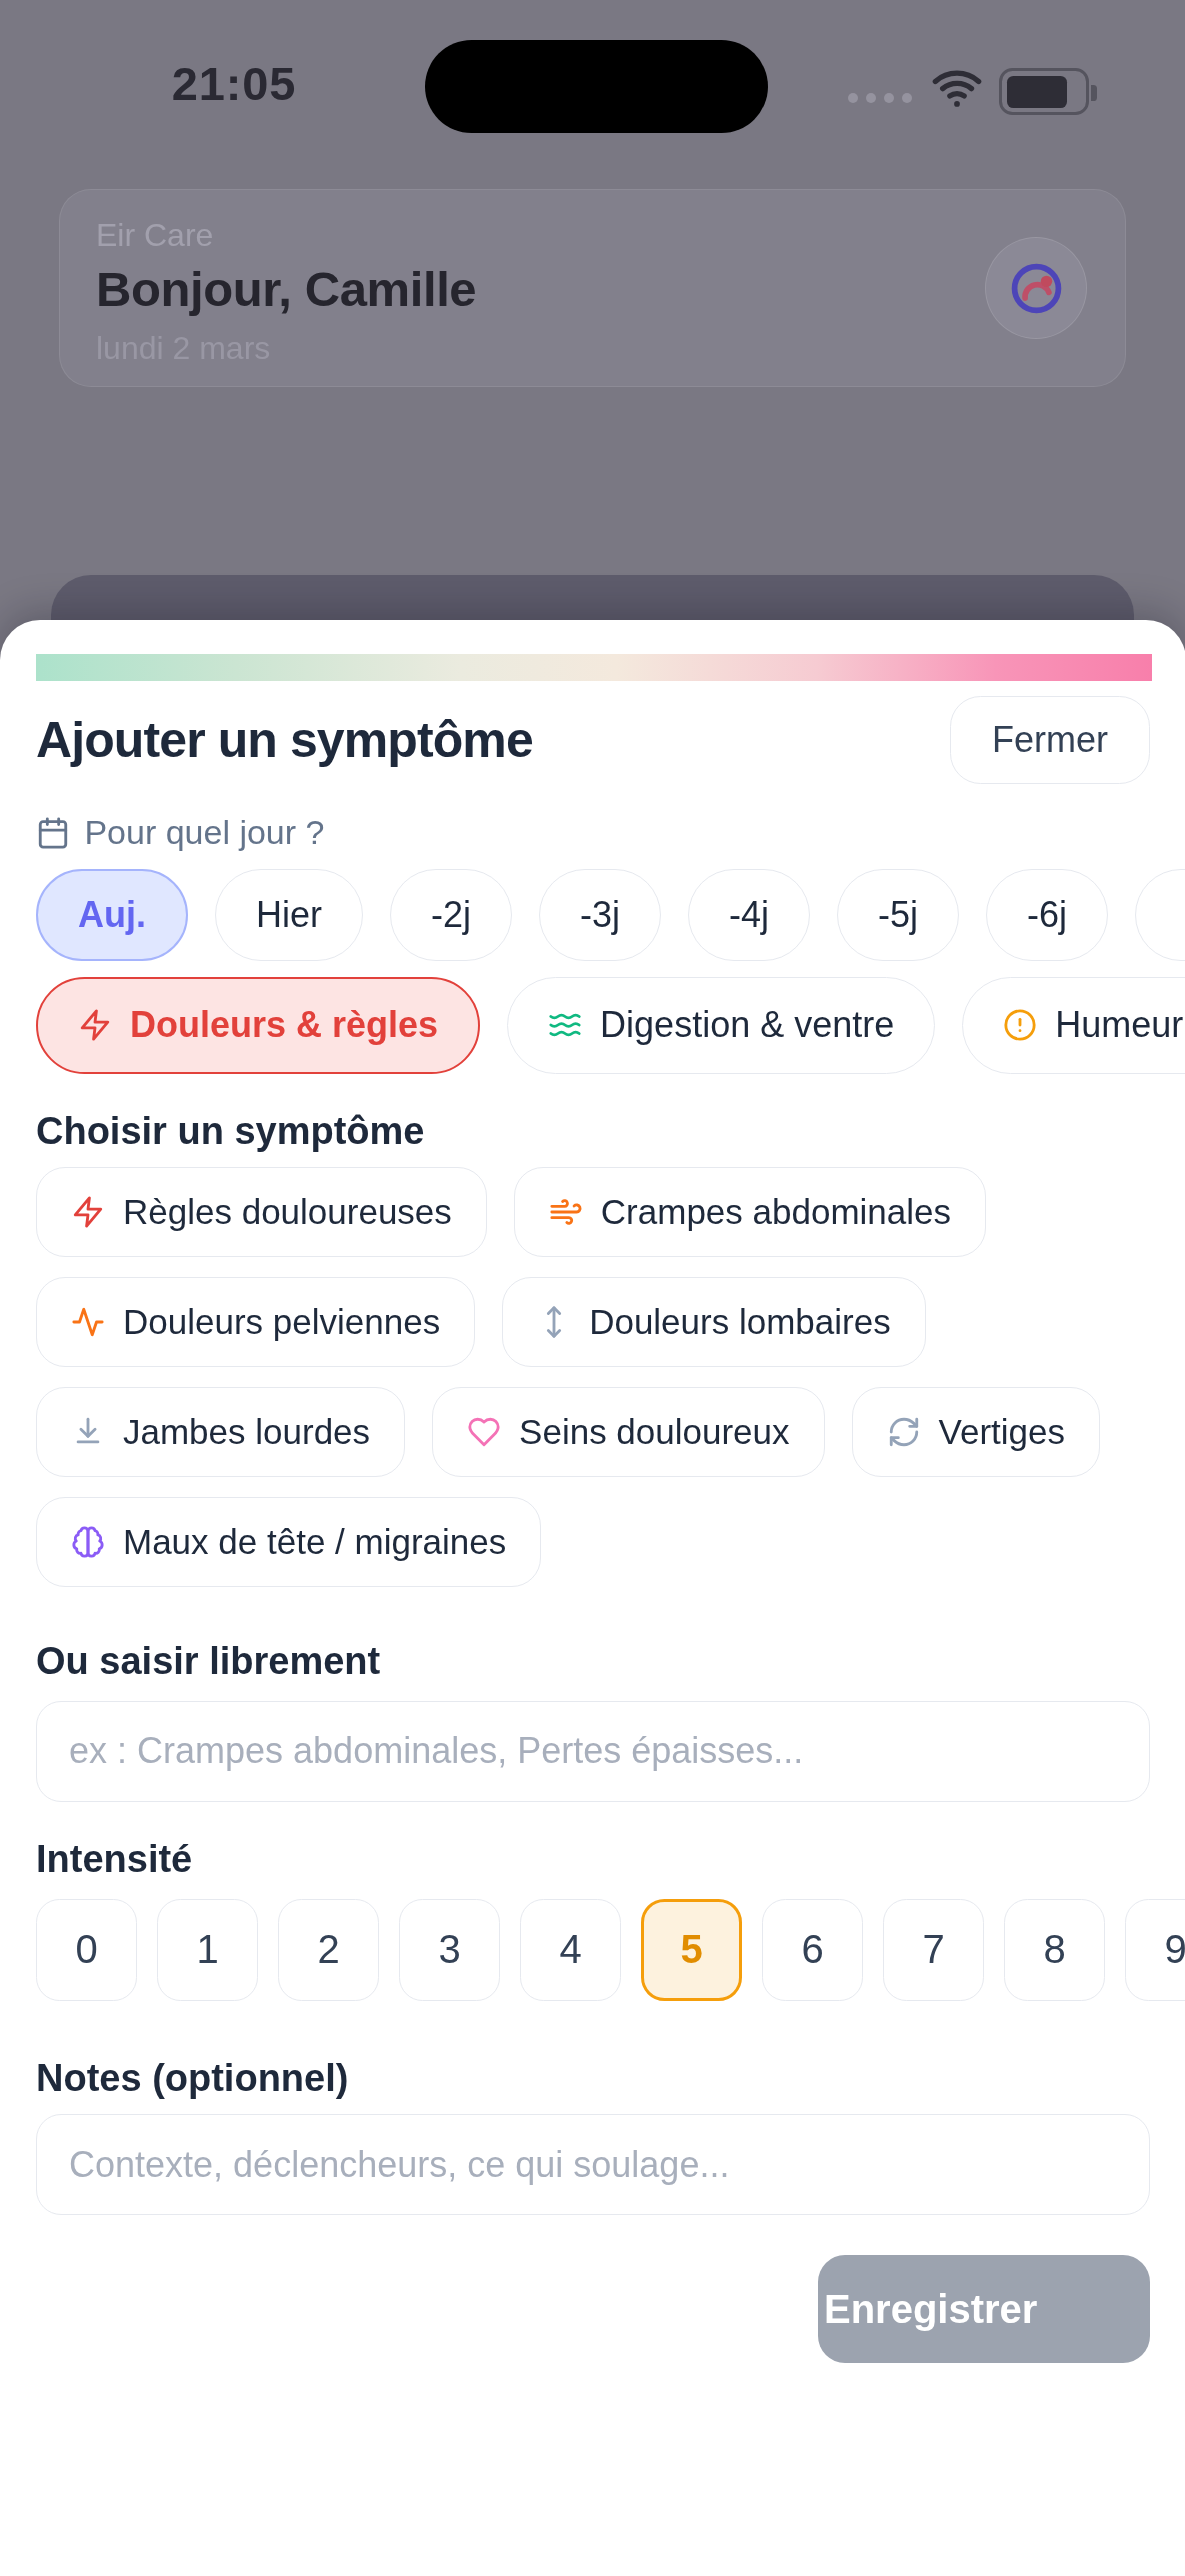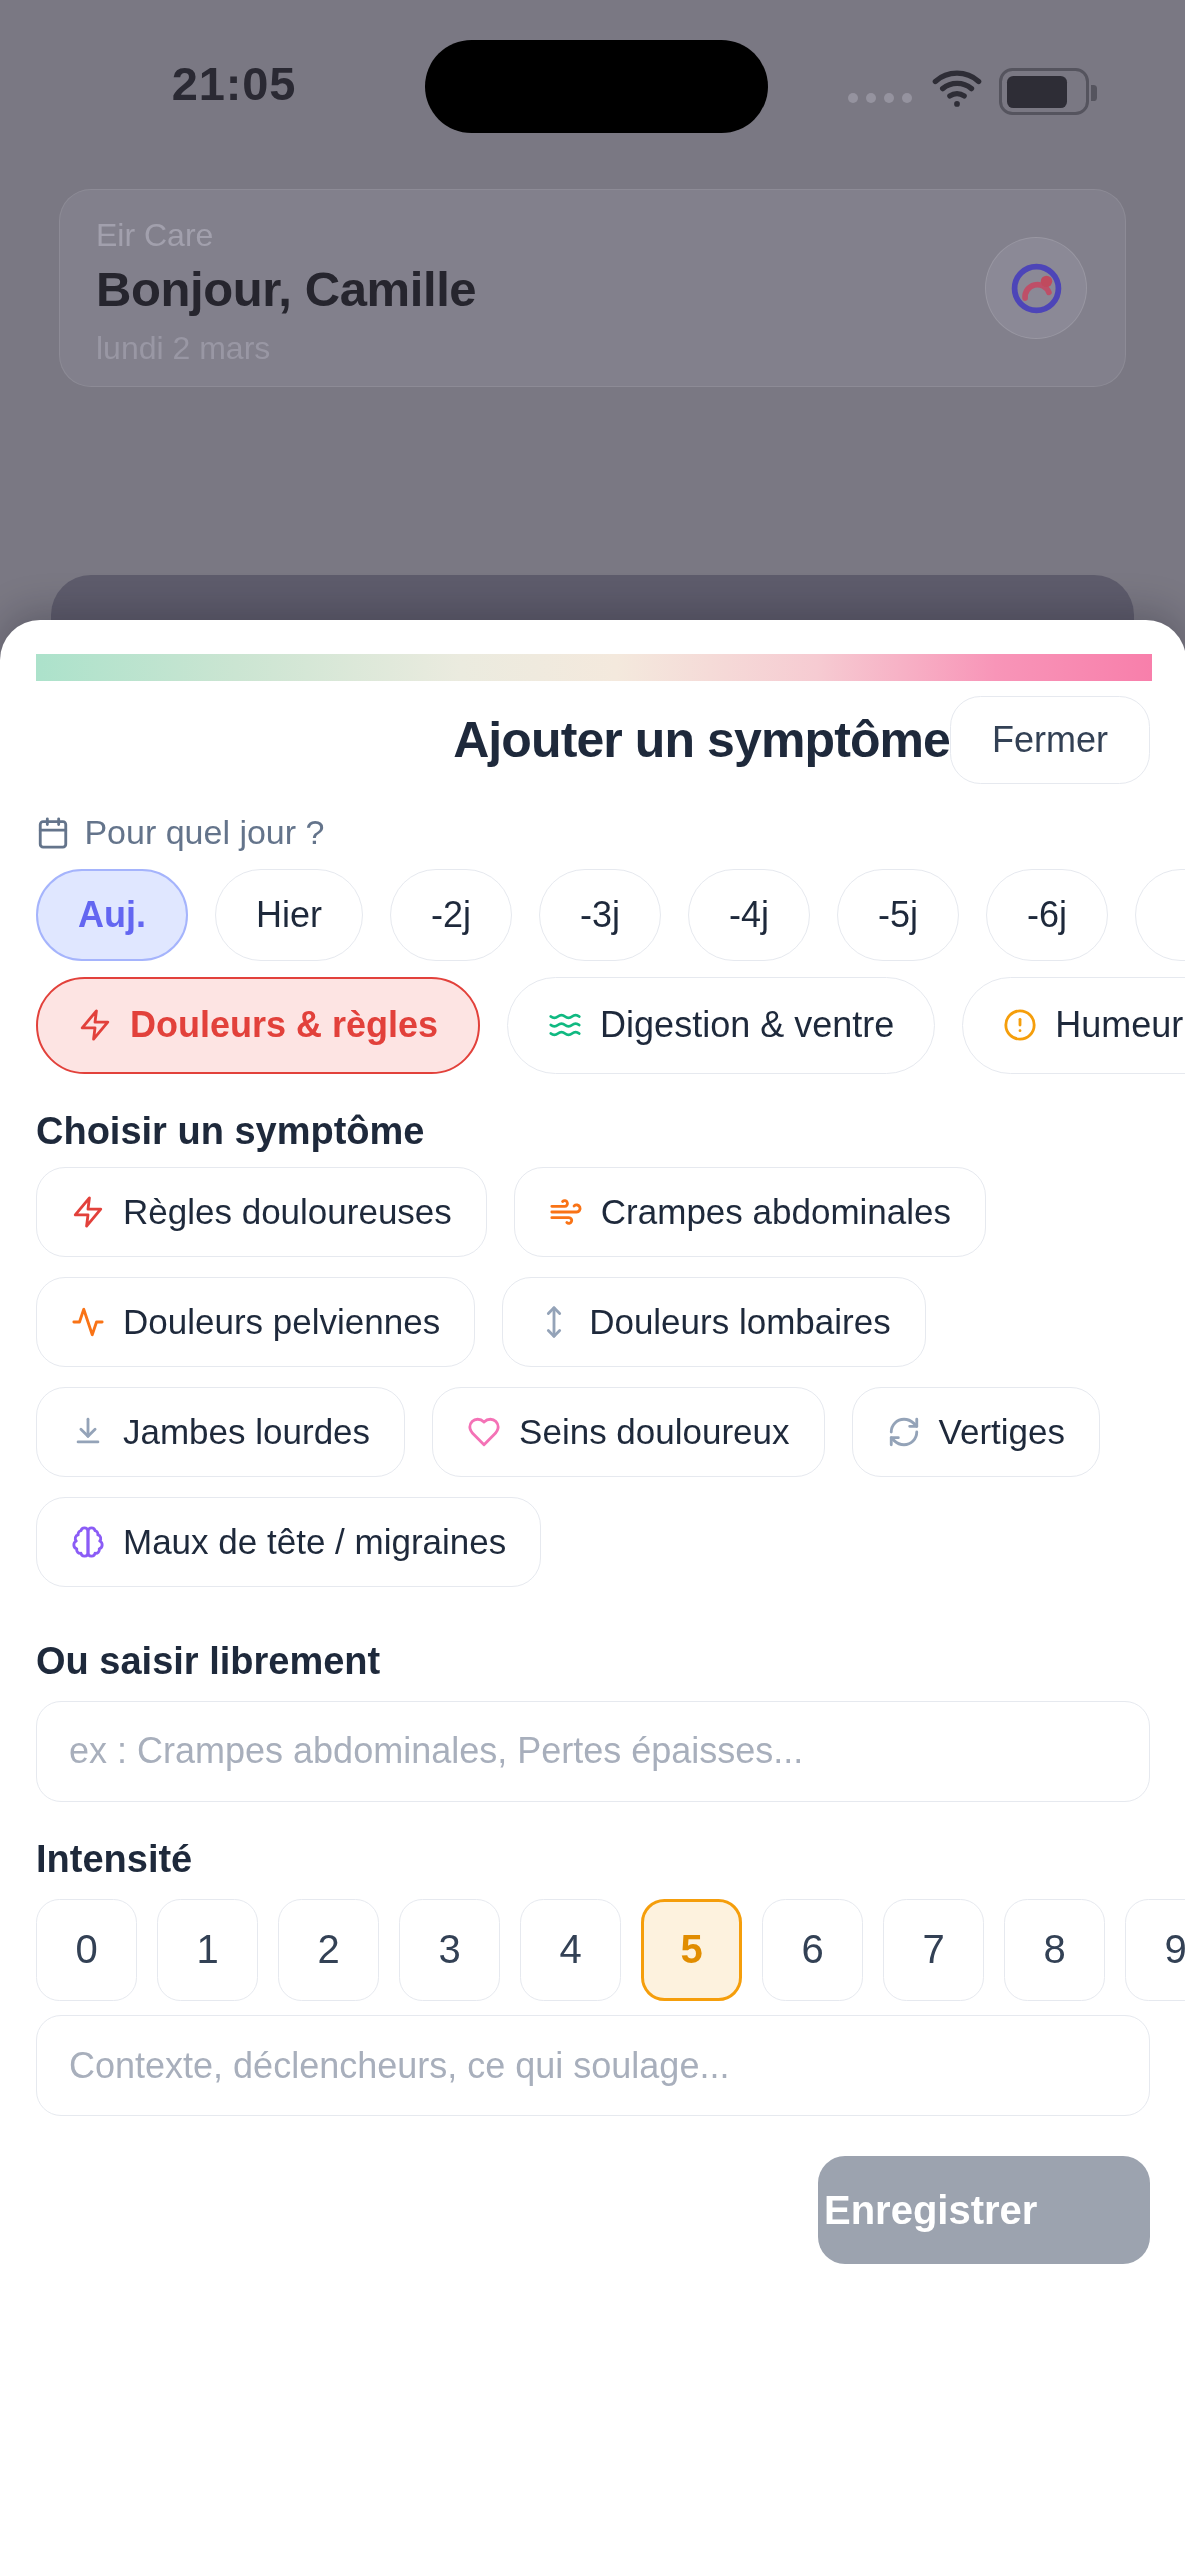--- a/index.html
+++ b/index.html
@@ -28,21 +28,21 @@
   .hc-date{margin-top:12.6px;font-size:32px;color:#9997A4;}
   .avatar{position:absolute;right:38px;top:47px;width:102px;height:102px;border-radius:50%;
     background:#8B8996;border:1.8px solid rgba(255,255,255,0.12);display:flex;align-items:center;justify-content:center;}
   
   .sheet-behind{position:absolute;left:51px;top:575px;width:1083px;height:126px;background:#5E5C6C;border-radius:40px 40px 0 0;}
   
   .modal{position:absolute;left:0;top:620px;width:1186px;height:1956px;background:#FFFFFF;
     border-radius:40px 40px 0 0;padding:34px 36px 0 36px;box-shadow:0 -9px 36px rgba(20,18,30,0.25);}
   .grad-bar{width:1116px;height:27px;
     background:linear-gradient(90deg,#ACE2CB 0%,#CBE5D2 18%,#EBEBDF 38%,#F4E9DD 52%,#F6CBD2 70%,#F895B8 86%,#F87FAB 100%);}
-  .title-row{margin-top:12.6px;height:92px;display:flex;align-items:center;justify-content:flex-end;}
+  .title-row{margin-top:12.6px;height:92px;display:flex;align-items:center;justify-content:space-between;}
   .modal-title{font-size:50px;font-weight:800;color:#1E293B;letter-spacing:-0.9px;}
   .close-btn{height:88px;padding:0 41px;border-radius:30.5px;border:1.8px solid #E6E9EF;background:#fff;
     font-size:36px;color:#334155;font-family:inherit;display:flex;align-items:center;}
   .sec-label{margin-top:27px;height:40px;display:flex;align-items:center;gap:14.4px;
     font-size:34px;color:#64748B;}
   .sec-label svg{color:#64748B;}
   .h2{font-size:38px;font-weight:700;color:#1E293B;}
   .mt42{margin-top:38px;} .mt40{margin-top:36px;} .mt48{margin-top:53px;} .mt62{margin-top:56px;}
   
   .row-scroll{display:flex;gap:27px;overflow:hidden;margin-right:-36px;flex-wrap:nowrap;}
@@ -286,20 +286,21 @@
         </button>
       <button class="int-btn">
           <span>8</span>
         </button>
       <button class="int-btn">
           <span>9</span>
         </button>
     </div>
 
     
+    <div class="h2 mt62">Notes (optionnel)</div>
     <input class="text-input" type="text" style="margin-top: 14.4px;" placeholder="Contexte, déclencheurs, ce qui soulage...">
 
     
     <div class="save-row">
       <button class="save-btn">
         <span>Enregistrer</span>
       </button>
     </div>
 
   </div>

